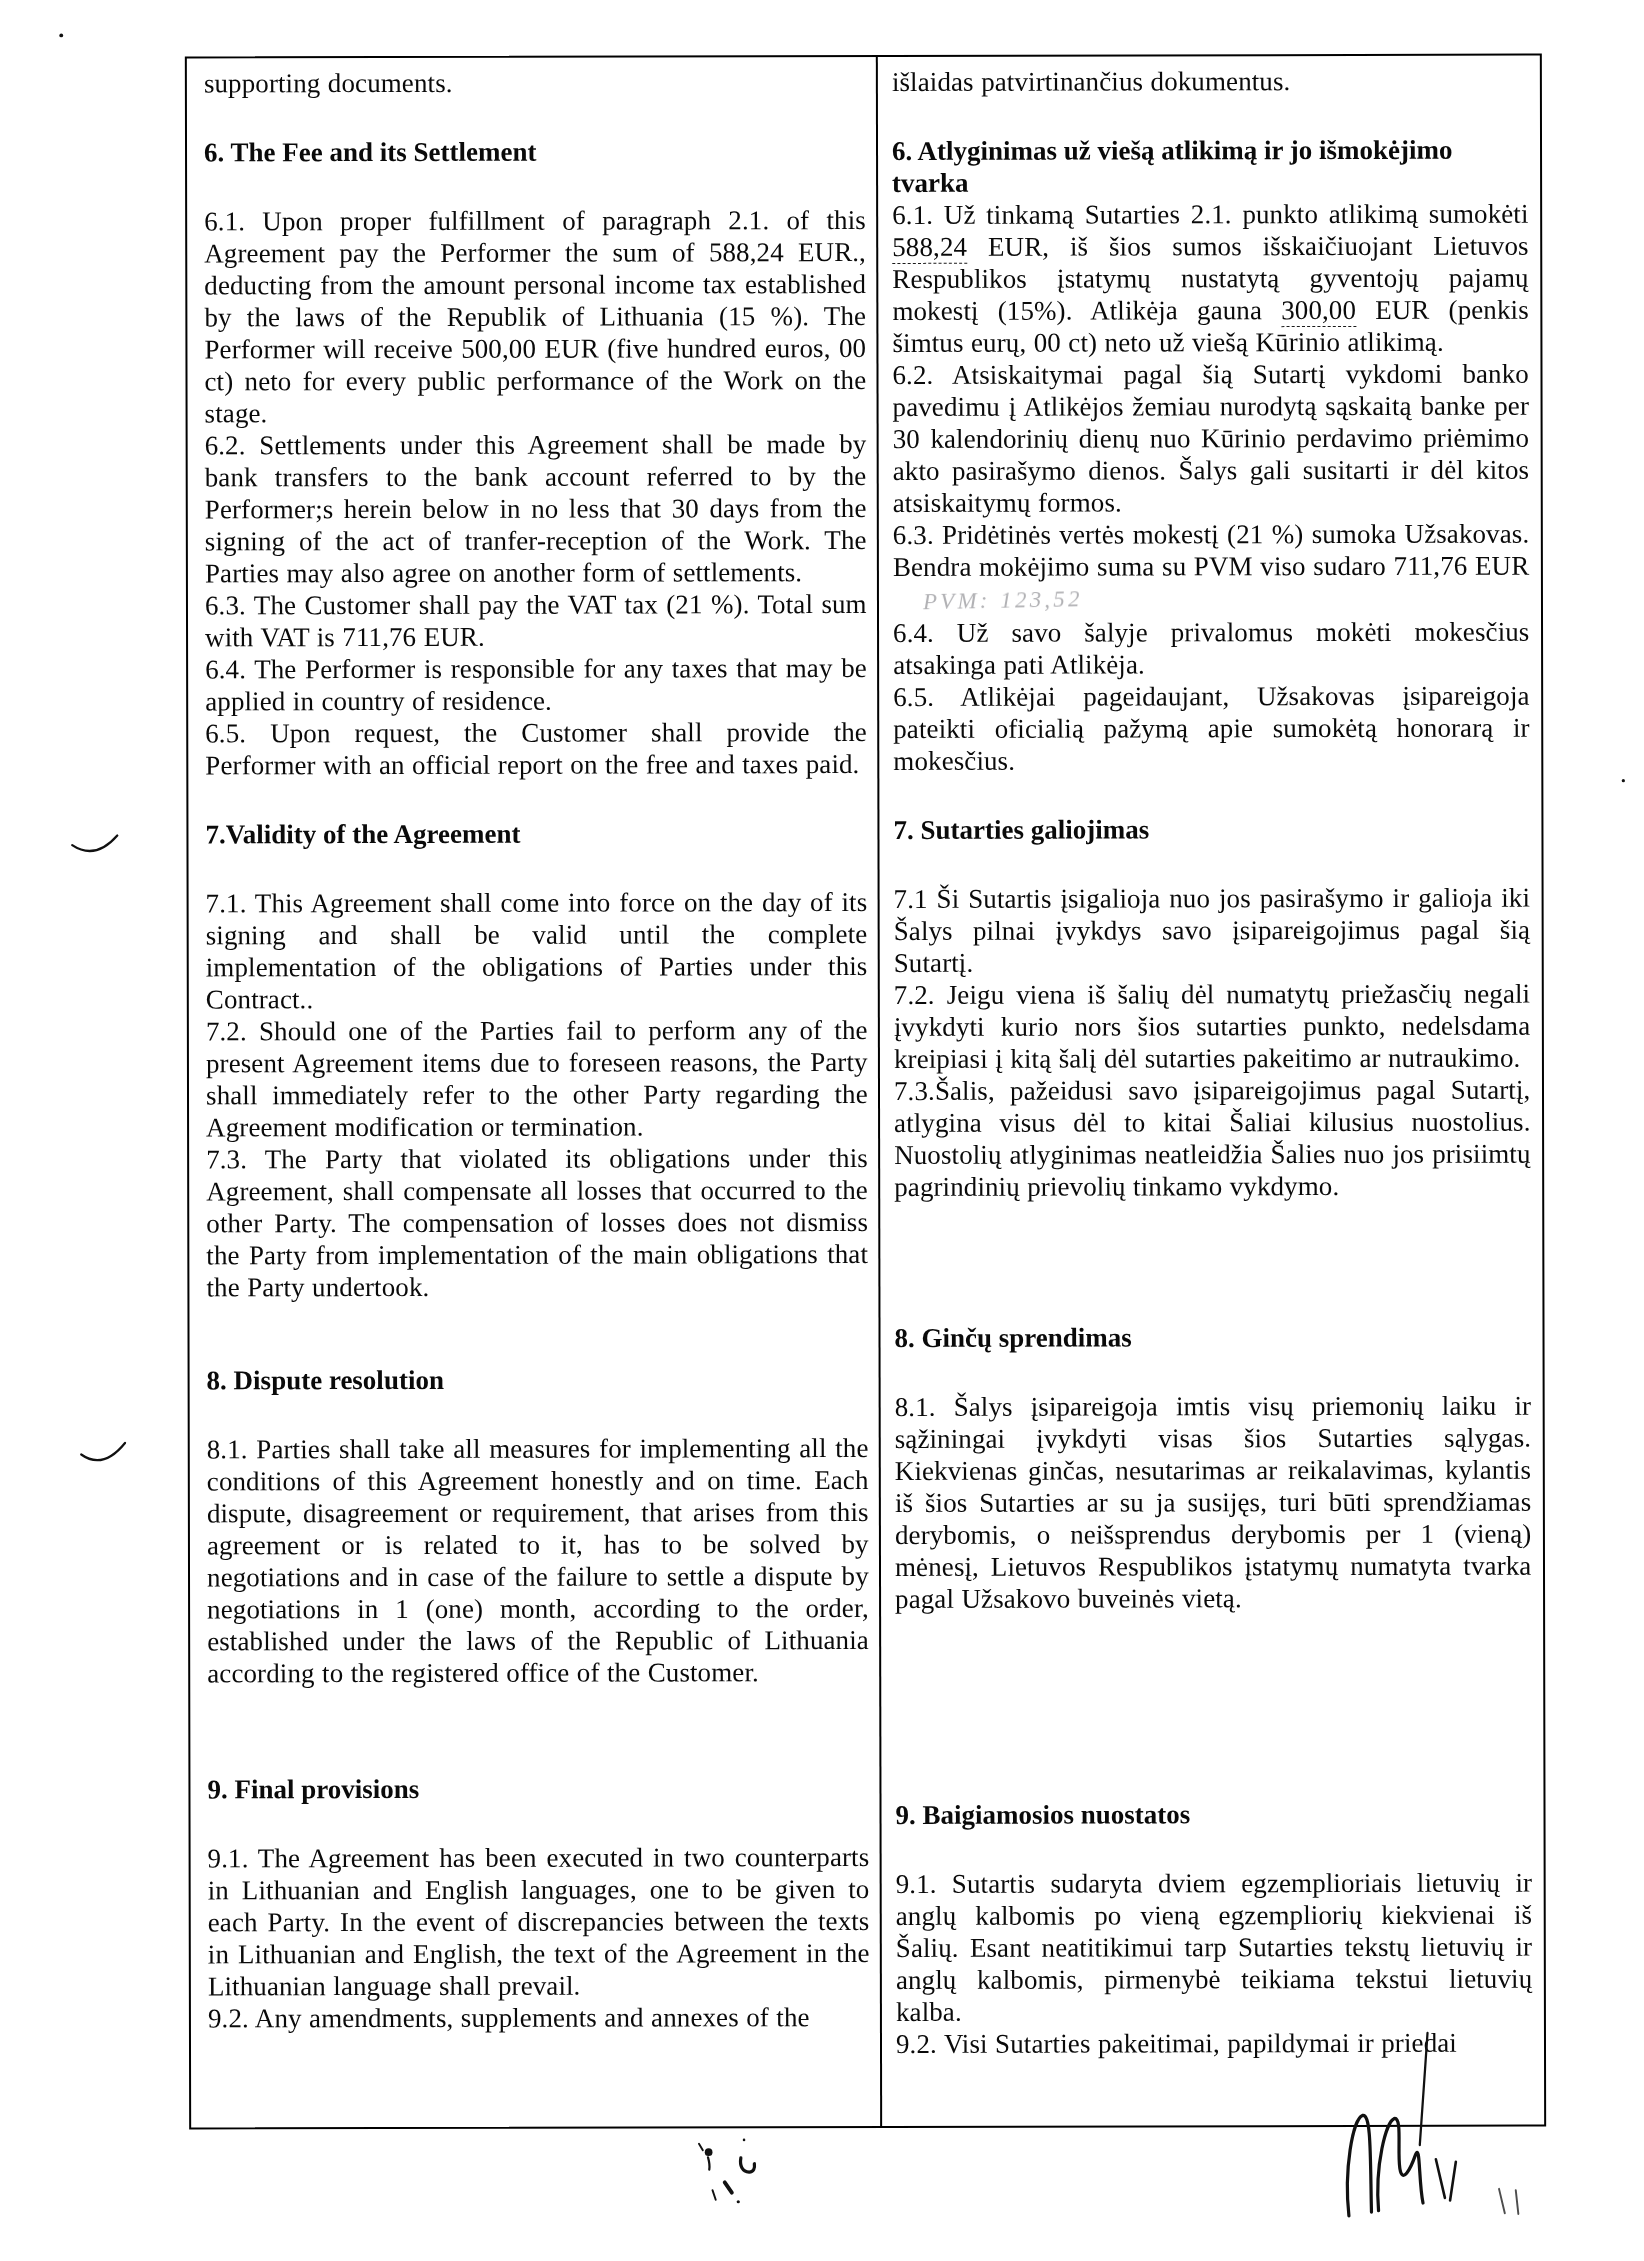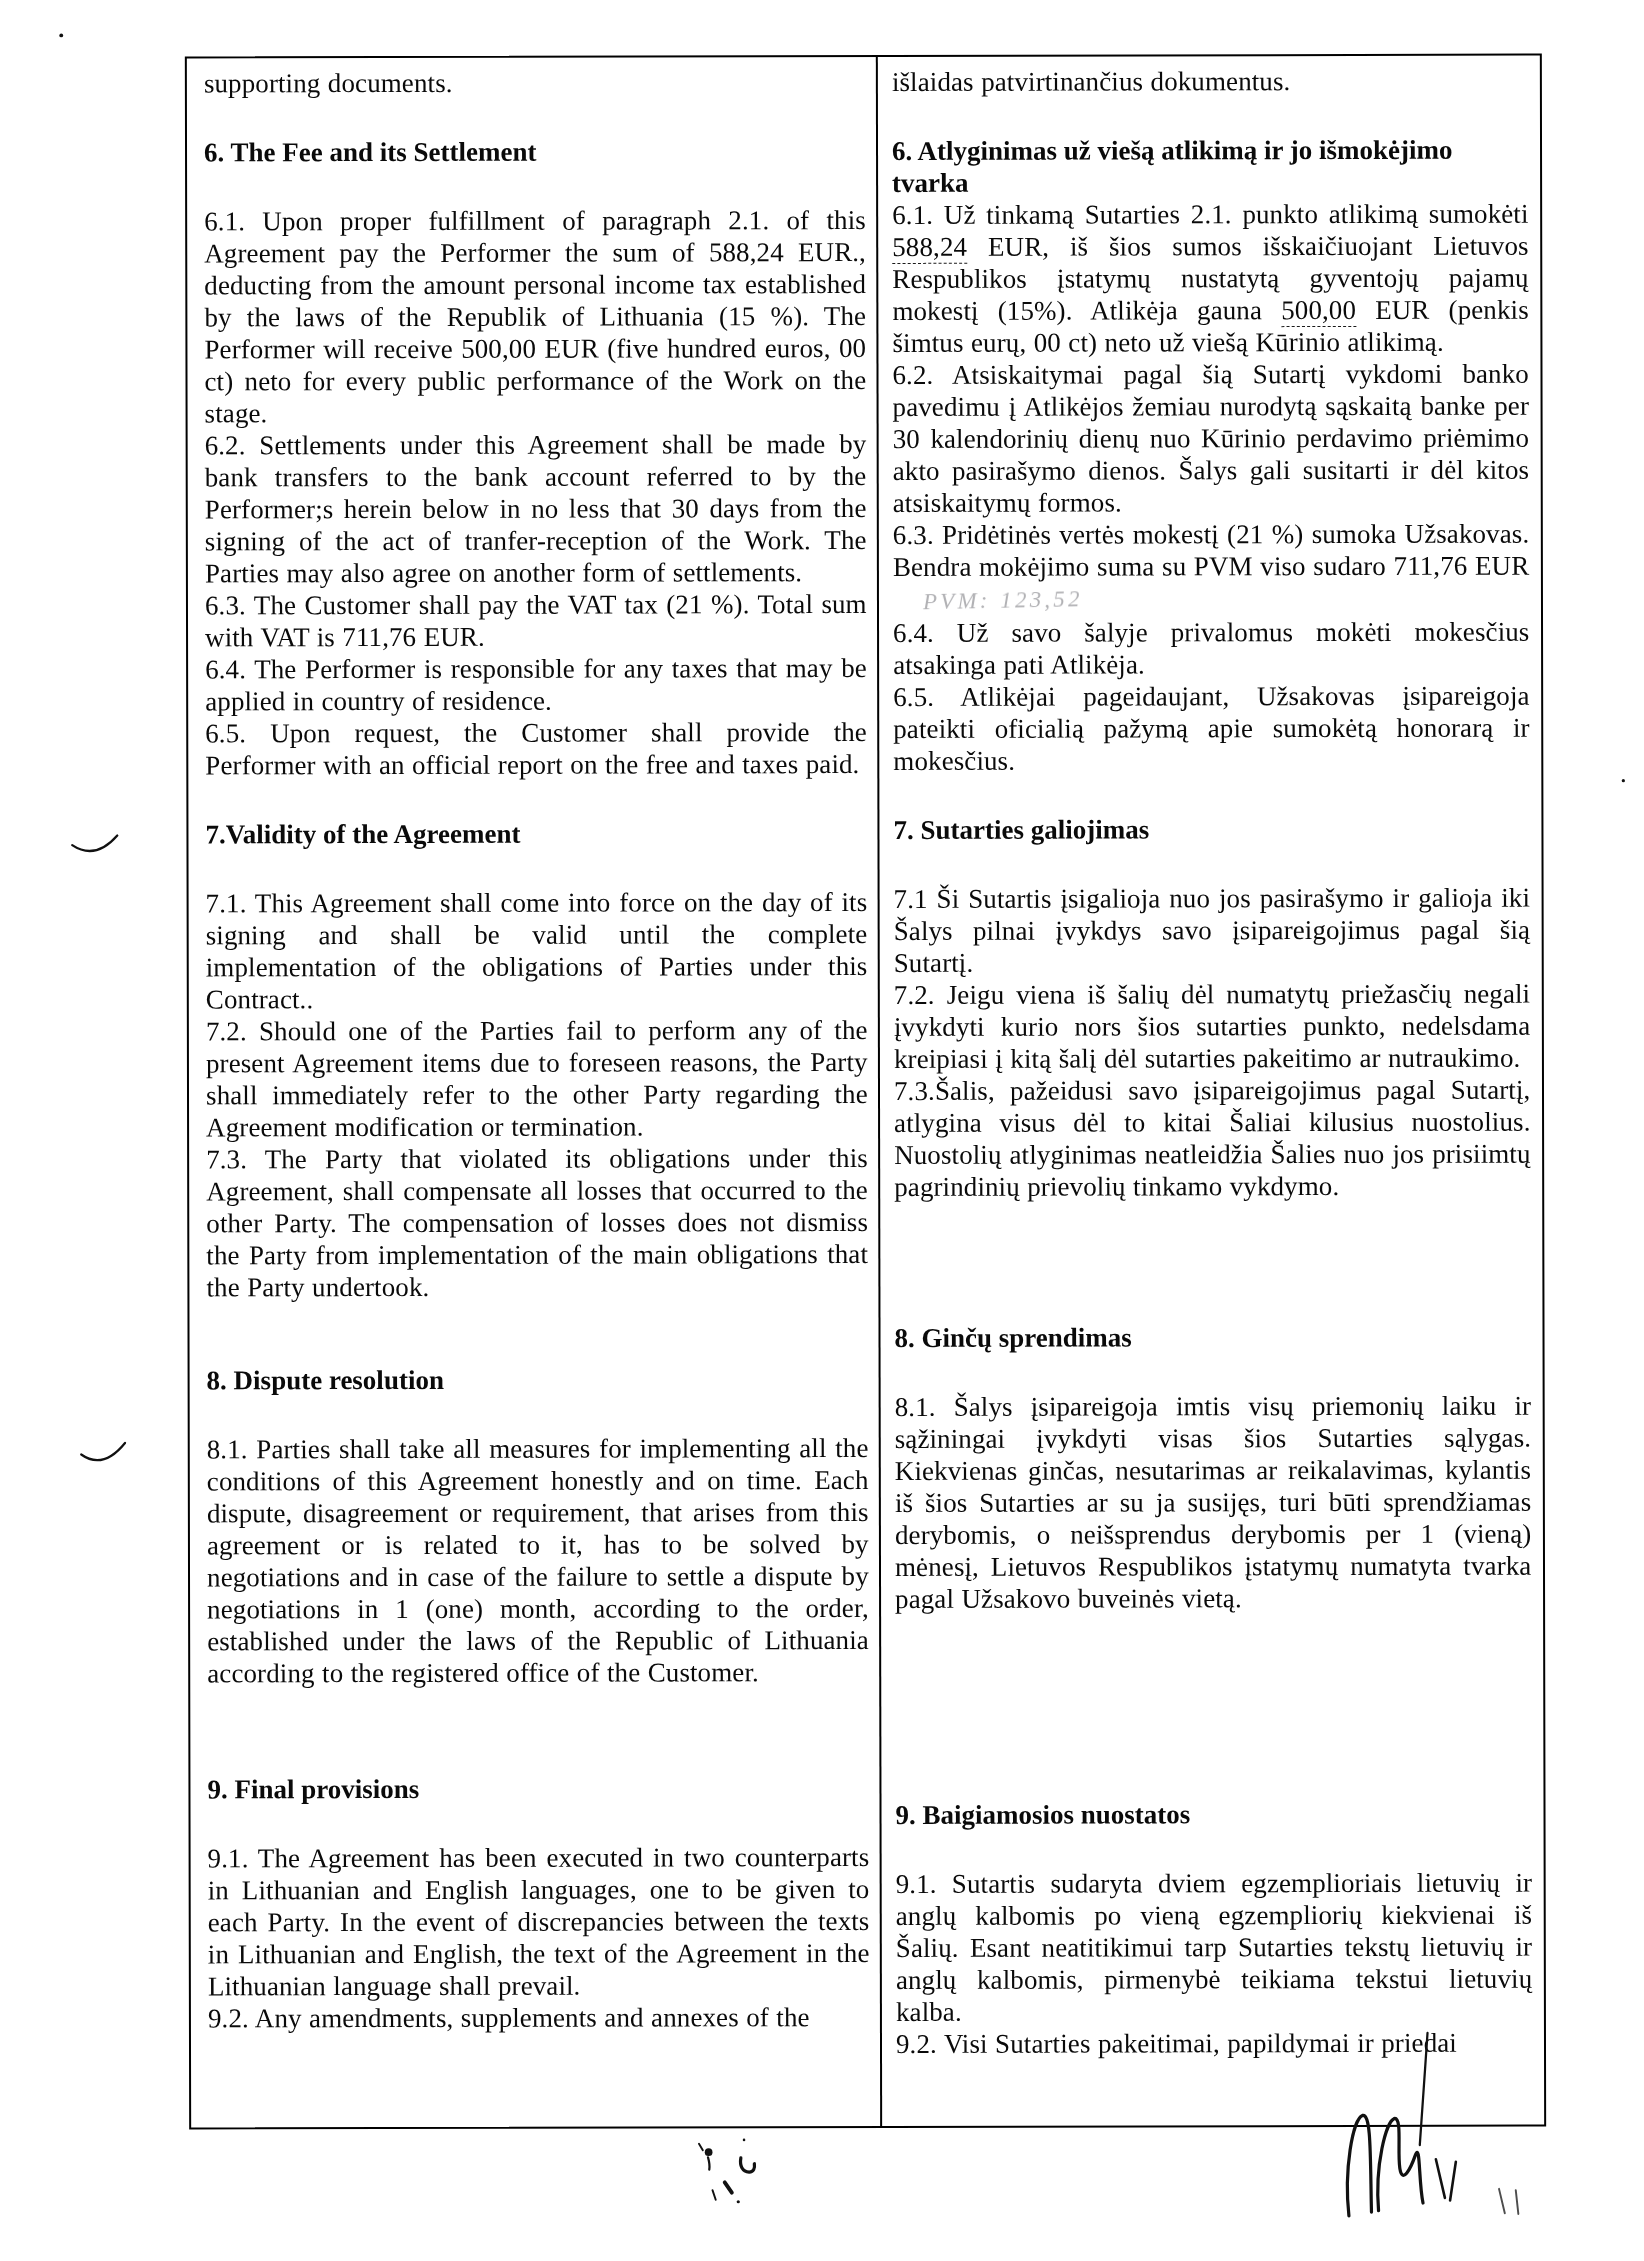--- a/index.html
+++ b/index.html
@@ -59,21 +59,21 @@
       <div class="gap" style="height: 84px;"></div>
       <div class="heading">9. Final provisions</div>
       <div class="gap" style="height: 37px;"></div>
       <div class="para">9.1. The Agreement has been executed in two counterparts in Lithuanian and English languages, one to be given to each Party. In the event of discrepancies between the texts in Lithuanian and English, the text of the Agreement in the Lithuanian language shall prevail.</div>
       <div class="para">9.2. Any amendments, supplements and annexes of the</div>
     </div>
   <div class="col col-lt">
       <div class="continuation">išlaidas patvirtinančius dokumentus.</div>
       <div class="gap" style="height: 37px;"></div>
       <div class="heading">6. Atlyginimas už viešą atlikimą ir jo išmokėjimo tvarka</div>
-      <div class="para">6.1. Už tinkamą Sutarties 2.1. punkto atlikimą sumokėti <span class="hand-underline">588,24</span> EUR, iš šios sumos išskaičiuojant Lietuvos Respublikos įstatymų nustatytą gyventojų pajamų mokestį (15%). Atlikėja gauna <span class="hand-underline">500,00</span> EUR (penkis šimtus eurų, 00 ct) neto už viešą Kūrinio atlikimą.</div>
+      <div class="para">6.1. Už tinkamą Sutarties 2.1. punkto atlikimą sumokėti <span class="hand-underline">588,24</span> EUR, iš šios sumos išskaičiuojant Lietuvos Respublikos įstatymų nustatytą gyventojų pajamų mokestį (15%). Atlikėja gauna <span class="hand-underline">300,00</span> EUR (penkis šimtus eurų, 00 ct) neto už viešą Kūrinio atlikimą.</div>
       <div class="para">6.2. Atsiskaitymai pagal šią Sutartį vykdomi banko pavedimu į Atlikėjos žemiau nurodytą sąskaitą banke per 30 kalendorinių dienų nuo Kūrinio perdavimo priėmimo akto pasirašymo dienos. Šalys gali susitarti ir dėl kitos atsiskaitymų formos.</div>
       <div class="para">6.3. Pridėtinės vertės mokestį (21 %) sumoka Užsakovas. Bendra mokėjimo suma su PVM viso sudaro 711,76 EUR<span class="hand-note">PVM: 123,52</span></div>
       <div class="para">6.4. Už savo šalyje privalomus mokėti mokesčius atsakinga pati Atlikėja.</div>
       <div class="para">6.5. Atlikėjai pageidaujant, Užsakovas įsipareigoja pateikti oficialią pažymą apie sumokėtą honorarą ir mokesčius.</div>
       <div class="gap" style="height: 37px;"></div>
       <div class="heading">7. Sutarties galiojimas</div>
       <div class="gap" style="height: 37px;"></div>
       <div class="para">7.1 Ši Sutartis įsigalioja nuo jos pasirašymo ir galioja iki Šalys pilnai įvykdys savo įsipareigojimus pagal šią Sutartį.</div>
       <div class="para">7.2. Jeigu viena iš šalių dėl numatytų priežasčių negali įvykdyti kurio nors šios sutarties punkto, nedelsdama kreipiasi į kitą šalį dėl sutarties pakeitimo ar nutraukimo.</div>
       <div class="para">7.3.Šalis, pažeidusi savo įsipareigojimus pagal Sutartį, atlygina visus dėl to kitai Šaliai kilusius nuostolius. Nuostolių atlyginimas neatleidžia Šalies nuo jos prisiimtų pagrindinių prievolių tinkamo vykdymo.</div>

